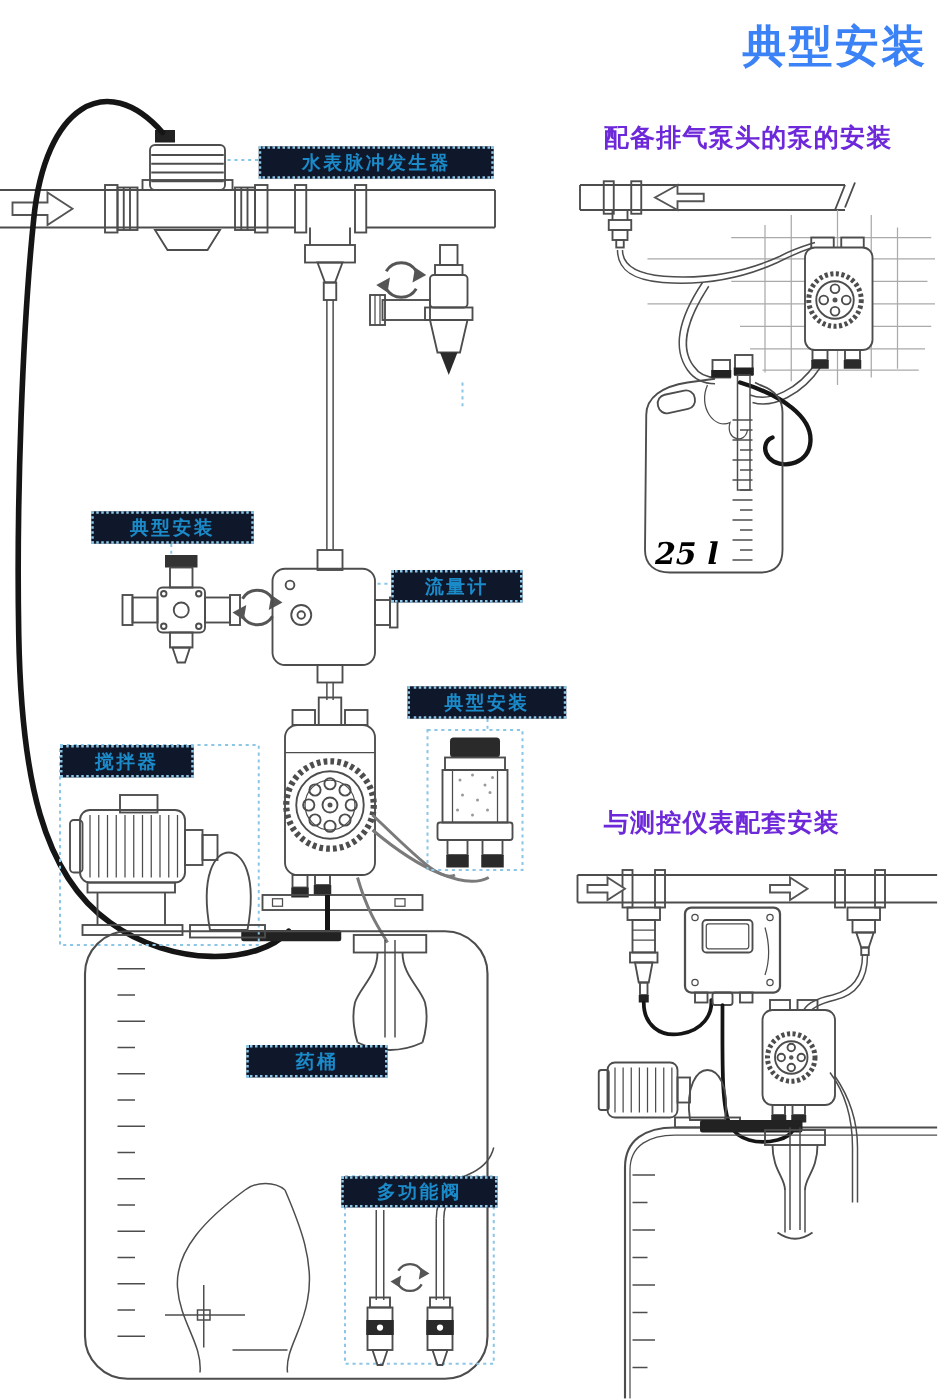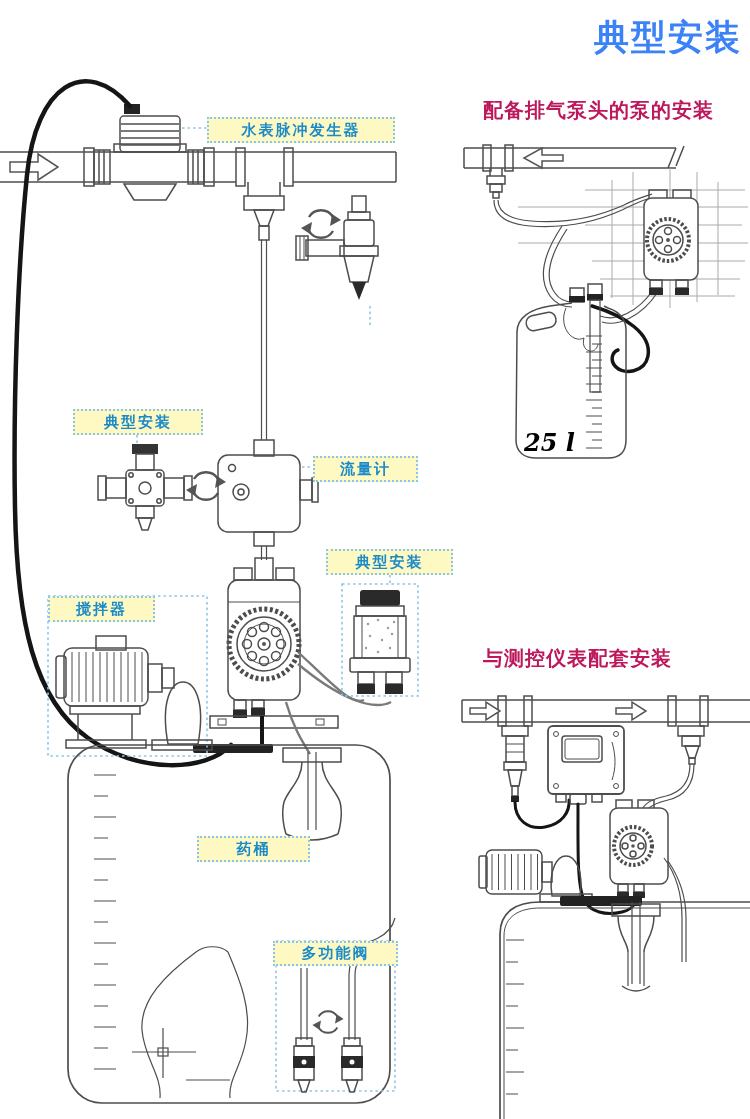--- a/index.html
+++ b/index.html
@@ -1,24 +1,24 @@
 <!DOCTYPE html>
 <html><head>
 <meta charset="utf-8">
 <style>
   html,body{margin:0;padding:0;background:#fff;}
   .stage{position:relative;width:750px;height:1119px;background:#fff;overflow:hidden;
          font-family:"Liberation Sans",sans-serif;}
   .stage svg{position:absolute;left:0;top:0;}
   .title{position:absolute;top:14px;right:8px;color:#3b82f6;font-weight:bold;
          font-size:35px;letter-spacing:2px;}
-  .heading{position:absolute;color:#be185d;font-weight:bold;font-size:20px;letter-spacing:1px;}
+  .heading{position:absolute;color:#6d28d9;font-weight:bold;font-size:20px;letter-spacing:1px;}
   .lbl{position:absolute;display:flex;align-items:center;justify-content:center;
        border:2px dotted #8cc6e6;color:#1b8ac9;font-weight:bold;font-size:15px;
-       letter-spacing:2px;background:#fef9c3;box-sizing:border-box;white-space:nowrap;}
+       letter-spacing:2px;background:#0f172a;box-sizing:border-box;white-space:nowrap;}
   .vol{position:absolute;left:524px;top:428px;font-family:"DejaVu Serif",serif;
        font-style:italic;font-weight:bold;font-size:24px;color:#000000;}
 </style>
 </head>
 <body>
 
 <div class="stage">
 
 <svg width="750" height="1119" viewBox="0 0 750 1119">
   <defs>

